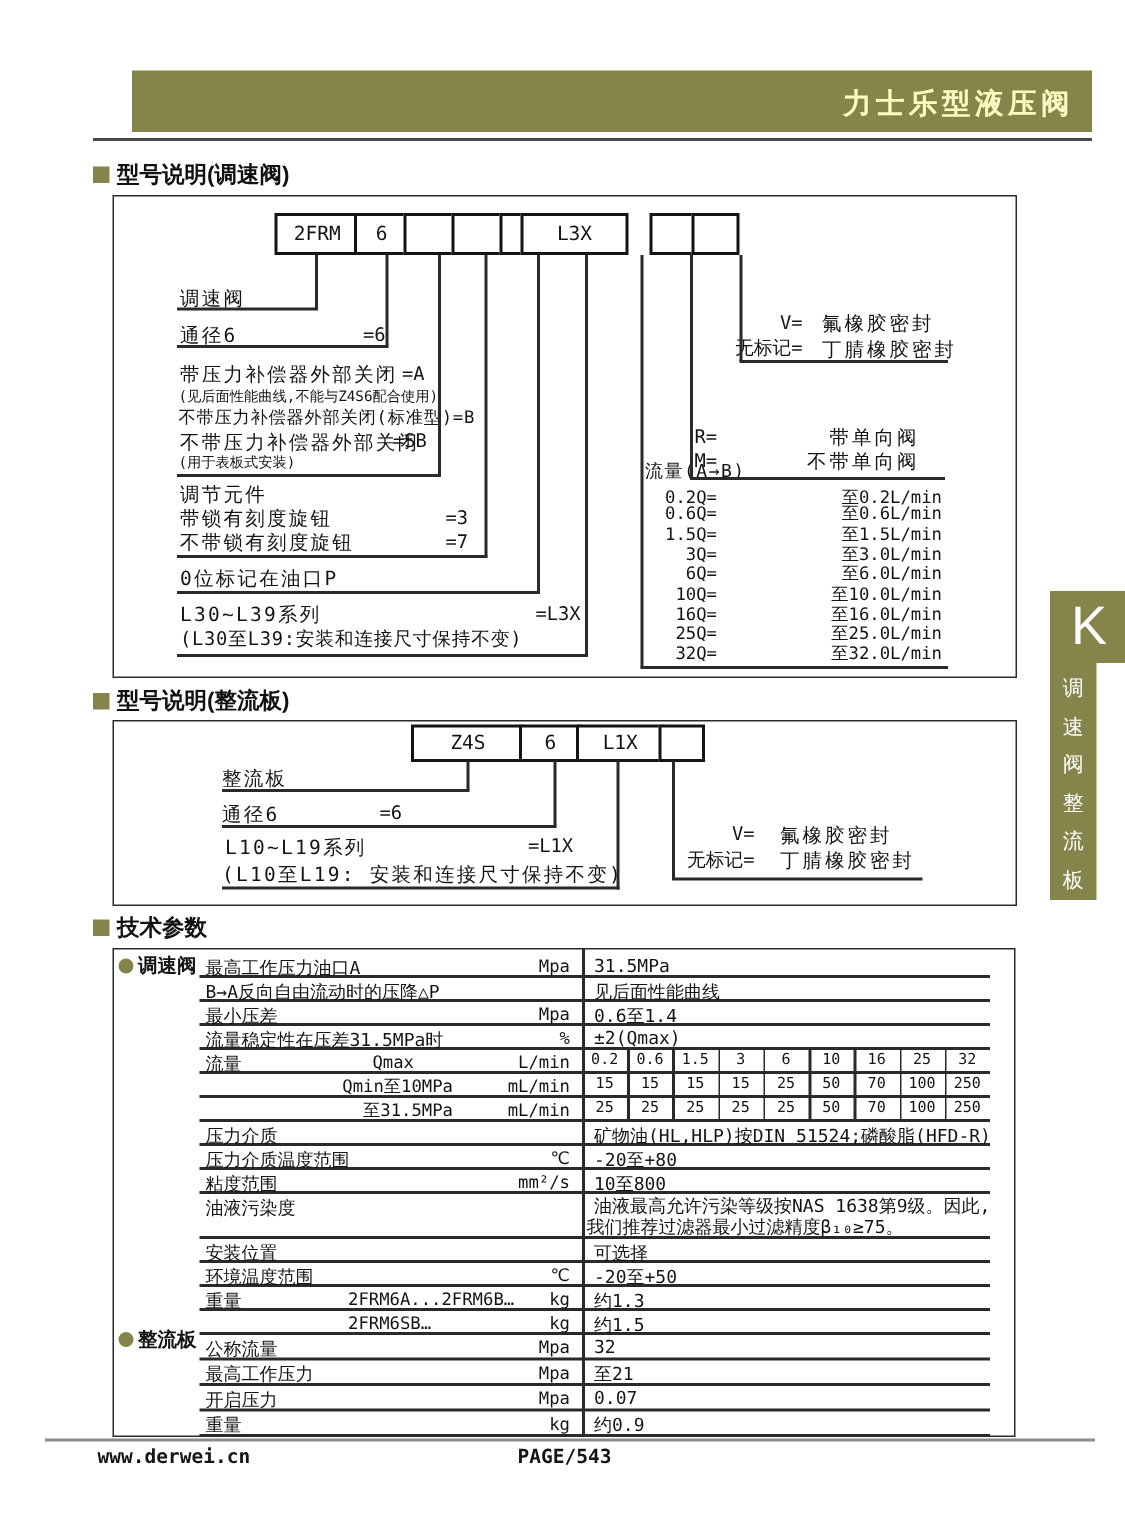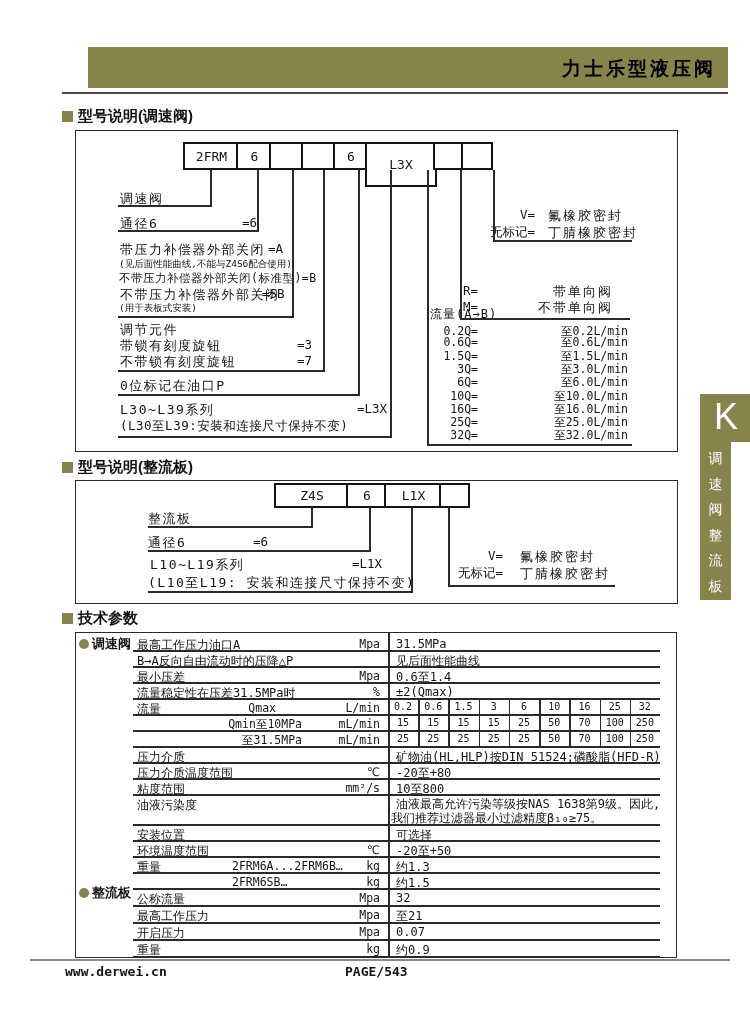--- a/index.html
+++ b/index.html
@@ -1,21 +1,21 @@
 <!DOCTYPE html>
 <html><head>
 <meta charset="utf-8">
 <style>
   html,body{margin:0;padding:0;background:#fff;}
   .page{position:relative;width:750px;height:1018px;background:#ffffff;overflow:hidden;
         font-family:"DejaVu Sans Mono","DejaVu Sans","Liberation Sans",sans-serif;color:#141414;}
   .ln{position:absolute;background:#1a1a1a;}
   .thin{background:#2a2a2a;}
   .hdrbar{position:absolute;left:88px;top:47px;width:640px;height:41px;background:#85854B;}
-  .hdrtitle{position:absolute;right:12px;top:9px;color:#000000;font-size:19px;font-weight:bold;
+  .hdrtitle{position:absolute;right:12px;top:9px;color:#fef9c3;font-size:19px;font-weight:bold;
             letter-spacing:3px;font-family:"Liberation Sans","DejaVu Sans",sans-serif;}
   .sechead{position:absolute;font-family:"Liberation Sans","DejaVu Sans",sans-serif;
            font-weight:bold;font-size:15px;color:#111;}
   .sqr{position:absolute;width:11px;height:11px;background:#85854B;}
   .dborder{position:absolute;border:1.5px solid #2a2a2a;background:transparent;}
   .cell{position:absolute;border:2px solid #141414;box-sizing:border-box;display:flex;
         align-items:center;justify-content:center;font-size:13px;background:#fff;}
   .lab{position:absolute;font-size:13px;letter-spacing:1.5px;white-space:nowrap;}
   .lab-s{position:absolute;font-size:9.5px;letter-spacing:0;white-space:nowrap;}
   .lab-m{position:absolute;font-size:11.5px;letter-spacing:0.5px;white-space:nowrap;}
@@ -132,21 +132,21 @@
 
   <div class="ln" style="left:30px;top:959px;width:700px;height:2px;background:#8a8a8a;"></div>
   <div class="footer-t" style="left:65px;top:964px;">www.derwei.cn</div>
   <div class="footer-t" style="left:345px;top:964px;">PAGE/543</div>
 
 <div class="cell" style="left: 183px; top: 142px; width: 57px; height: 28px;">2FRM</div>
     <div class="cell" style="left: 236px; top: 142px; width: 37px; height: 28px;">6</div>
     <div class="cell" style="left: 269px; top: 142px; width: 36px; height: 28px;"></div>
     <div class="cell" style="left: 301px; top: 142px; width: 36px; height: 28px;"></div>
     <div class="cell" style="left: 333px; top: 142px; width: 36px; height: 28px;">6</div>
-    <div class="cell" style="left: 365px; top: 142px; width: 72px; height: 45px;">L3X</div>
+    <div class="cell" style="left: 347px; top: 142px; width: 72px; height: 28px;">L3X</div>
     <div class="cell" style="left: 433px; top: 142px; width: 32px; height: 28px;"></div>
     <div class="cell" style="left: 461px; top: 142px; width: 32px; height: 28px;"></div>
     <div class="cell" style="left: 274px; top: 483px; width: 76px; height: 25px;">Z4S</div>
     <div class="cell" style="left: 346px; top: 483px; width: 42px; height: 25px;">6</div>
     <div class="cell" style="left: 384px; top: 483px; width: 59px; height: 25px;">L1X</div>
     <div class="cell" style="left: 439px; top: 483px; width: 31px; height: 25px;"></div>
     <div class="ln thin" style="left: 210px; top: 170px; width: 2px; height: 36px;"></div>
     <div class="ln thin" style="left: 257px; top: 170px; width: 2px; height: 61px;"></div>
     <div class="ln thin" style="left: 292px; top: 170px; width: 2px; height: 147px;"></div>
     <div class="ln thin" style="left: 323px; top: 170px; width: 2px; height: 201px;"></div>

